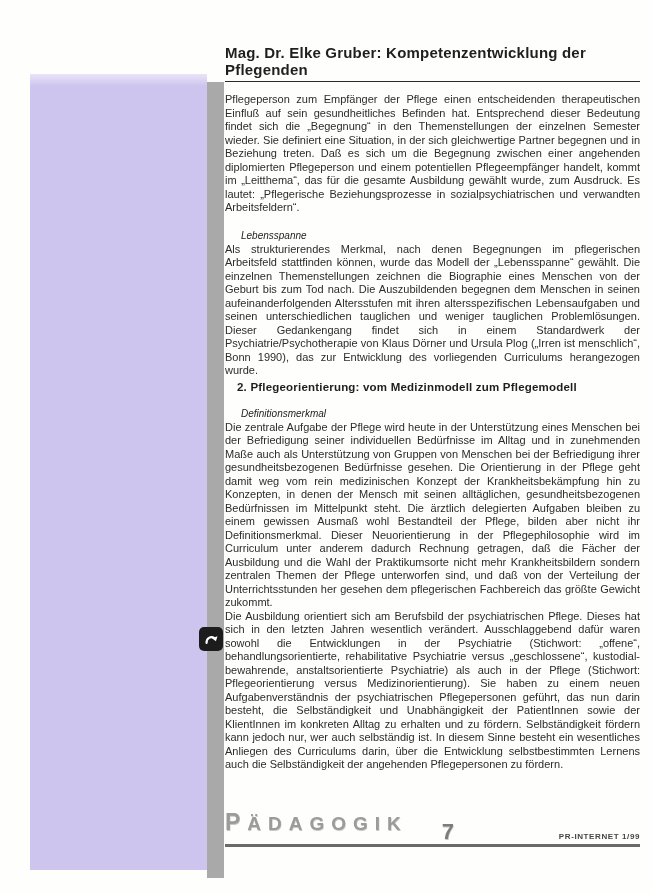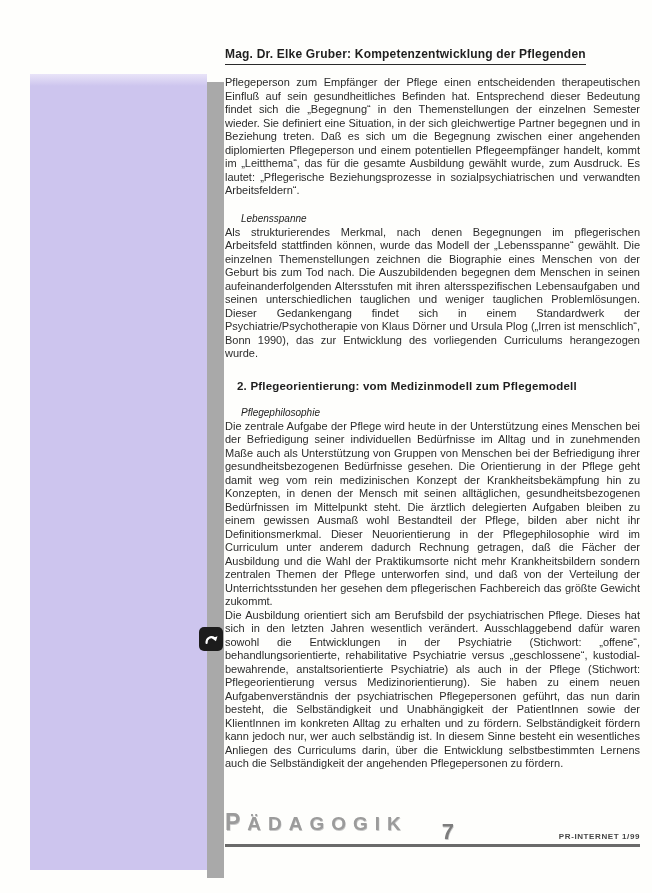--- a/index.html
+++ b/index.html
@@ -29,33 +29,33 @@
     background:var(--sidebar-shadow);
   }
 
   
   .content{
     position:absolute;left:225px;top:44px;width:415px;height:760px;
     overflow:hidden;
   }
   .author{
     display:inline-block;
-    font-size:12px;font-weight:bold;letter-spacing:.2px;color:#1f1f1f;
+    font-size:15px;font-weight:bold;letter-spacing:.2px;color:#1f1f1f;
     border-bottom:1.5px solid #2a2a2a;padding-bottom:3px;margin:0 0 11px 0;
   }
   .body-para{
     margin:0;font-size:11px;line-height:13.5px;text-align:justify;
     color:var(--text-dark);hyphens:auto;-webkit-hyphens:auto;
   }
   .subheading{
     margin:15px 0 2px 16px;font-size:10px;font-weight:normal;font-style:italic;
     color:#222;
   }
   .chapter-heading{
-    margin:19px 0 13px 0;padding-left:12px;
+    margin:3px 0 13px 0;padding-left:12px;
     font-size:11.5px;font-weight:bold;color:#1e1e1e;letter-spacing:.2px;
   }
 
   
   .marker{
     position:absolute;left:199px;top:627px;width:24px;height:24px;
     background:var(--marker-black);border-radius:5px;
     display:flex;align-items:center;justify-content:center;
     cursor:pointer;
   }
@@ -95,21 +95,21 @@
   <main class="content">
     <div class="author">Mag. Dr. Elke Gruber: Kompetenzentwicklung der Pflegenden</div>
 
     <p class="body-para">Pflegeperson zum Empfänger der Pflege einen entscheidenden therapeutischen Einfluß auf sein gesundheitliches Befinden hat. Entsprechend dieser Bedeutung findet sich die „Begegnung“ in den Themenstellungen der einzelnen Semester wieder. Sie definiert eine Situation, in der sich gleichwertige Partner begegnen und in Beziehung treten. Daß es sich um die Begegnung zwischen einer angehenden diplomierten Pflegeperson und einem potentiellen Pflegeempfänger handelt, kommt im „Leitthema“, das für die gesamte Ausbildung gewählt wurde, zum Ausdruck. Es lautet: „Pflegerische Beziehungsprozesse in sozialpsychiatrischen und verwandten Arbeitsfeldern“.</p>
 
     <h3 class="subheading">Lebensspanne</h3>
     <p class="body-para">Als strukturierendes Merkmal, nach denen Begegnungen im pflegerischen Arbeitsfeld stattfinden können, wurde das Modell der „Lebensspanne“ gewählt. Die einzelnen Themenstellungen zeichnen die Biographie eines Menschen von der Geburt bis zum Tod nach. Die Auszubildenden begegnen dem Menschen in seinen aufeinanderfolgenden Altersstufen mit ihren altersspezifischen Lebensaufgaben und seinen unterschiedlichen tauglichen und weniger tauglichen Problemlösungen. Dieser Gedankengang findet sich in einem Standardwerk der Psychiatrie/Psychotherapie von Klaus Dörner und Ursula Plog („Irren ist menschlich“, Bonn 1990), das zur Entwicklung des vorliegenden Curriculums herangezogen wurde.</p>
 
     <h2 class="chapter-heading">2. Pflegeorientierung: vom Medizinmodell zum Pflegemodell</h2>
 
-    <h3 class="subheading">Pflegephilosophie</h3>
+    <h3 class="subheading">Definitionsmerkmal</h3>
     <p class="body-para">Die zentrale Aufgabe der Pflege wird heute in der Unterstützung eines Menschen bei der Befriedigung seiner individuellen Bedürfnisse im Alltag und in zunehmenden Maße auch als Unterstützung von Gruppen von Menschen bei der Befriedigung ihrer gesundheitsbezogenen Bedürfnisse gesehen. Die Orientierung in der Pflege geht damit weg vom rein medizinischen Konzept der Krankheitsbekämpfung hin zu Konzepten, in denen der Mensch mit seinen alltäglichen, gesundheitsbezogenen Bedürfnissen im Mittelpunkt steht. Die ärztlich delegierten Aufgaben bleiben zu einem gewissen Ausmaß wohl Bestandteil der Pflege, bilden aber nicht ihr Definitionsmerkmal. Dieser Neuorientierung in der Pflegephilosophie wird im Curriculum unter anderem dadurch Rechnung getragen, daß die Fächer der Ausbildung und die Wahl der Praktikumsorte nicht mehr Krankheitsbildern sondern zentralen Themen der Pflege unterworfen sind, und daß von der Verteilung der Unterrichtsstunden her gesehen dem pflegerischen Fachbereich das größte Gewicht zukommt.</p>
 
     <p class="body-para">Die Ausbildung orientiert sich am Berufsbild der psychiatrischen Pflege. Dieses hat sich in den letzten Jahren wesentlich verändert. Ausschlaggebend dafür waren sowohl die Entwicklungen in der Psychiatrie (Stichwort: „offene“, behandlungsorientierte, rehabilitative Psychiatrie versus „geschlossene“, kustodial-bewahrende, anstaltsorientierte Psychiatrie) als auch in der Pflege (Stichwort: Pflegeorientierung versus Medizinorientierung). Sie haben zu einem neuen Aufgabenverständnis der psychiatrischen Pflegepersonen geführt, das nun darin besteht, die Selbständigkeit und Unabhängigkeit der PatientInnen sowie der KlientInnen im konkreten Alltag zu erhalten und zu fördern. Selbständigkeit fördern kann jedoch nur, wer auch selbständig ist. In diesem Sinne besteht ein wesentliches Anliegen des Curriculums darin, über die Entwicklung selbstbestimmten Lernens auch die Selbständigkeit der angehenden Pflegepersonen zu fördern.</p>
   </main>
 
   <div class="marker">
     <svg width="17" height="17" viewBox="0 0 24 24" aria-hidden="true">
       <path d="M5 17 C4.5 10, 11 6.5, 16.5 10.5" fill="none" stroke="#ffffff" stroke-width="3" stroke-linecap="round"></path>
       <path d="M20.5 7.5 L18.2 14.6 L12.6 10.2 Z" fill="#ffffff"></path>
     </svg>

